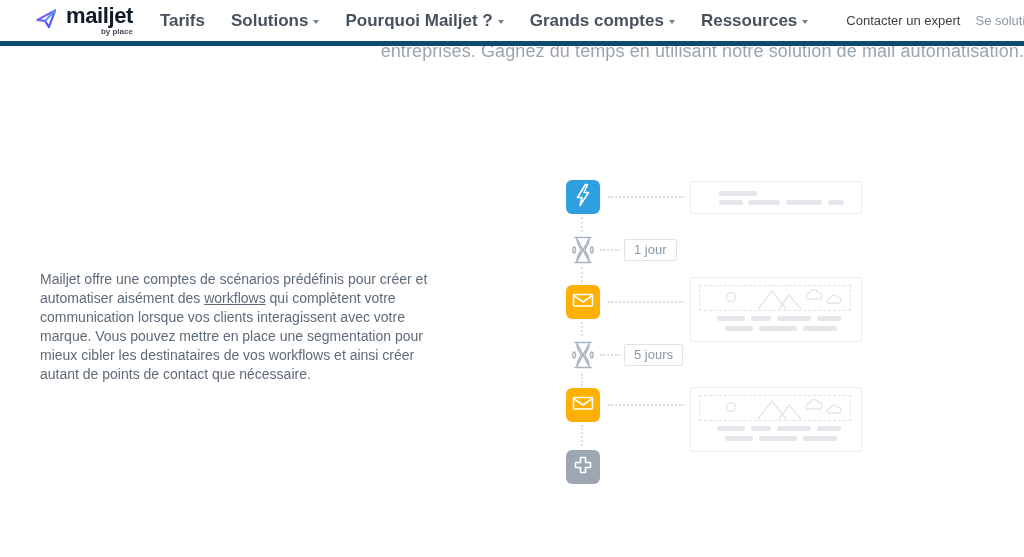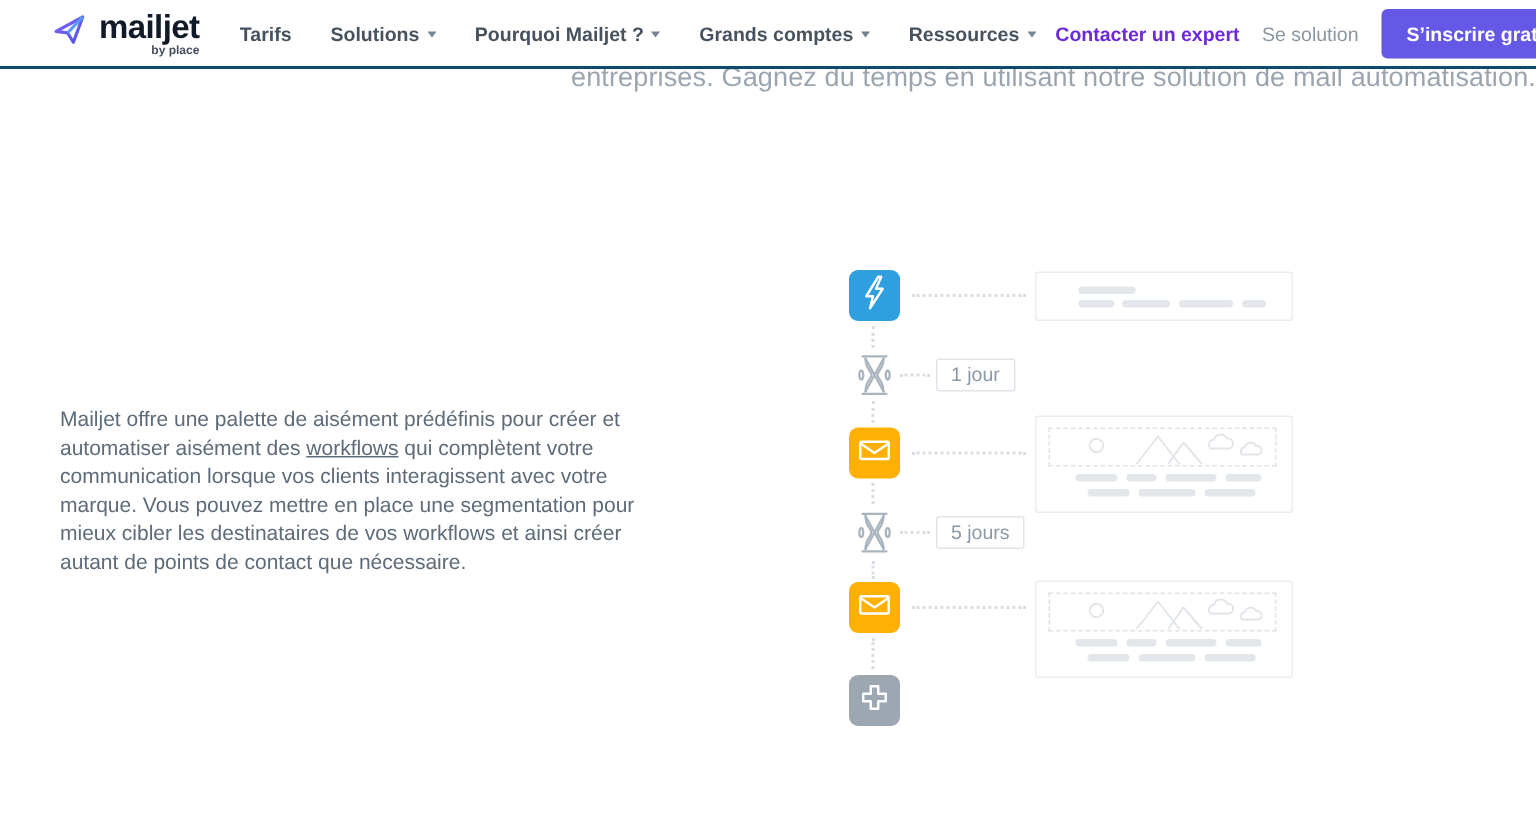--- a/index.html
+++ b/index.html
@@ -4,38 +4,38 @@
 <style>
   html,body{margin:0;padding:0;}
   body{
     width:1024px;height:557px;position:relative;overflow:hidden;
     background:#ffffff;font-family:"Liberation Sans",sans-serif;
     -webkit-font-smoothing:antialiased;
   }
   
   .header{
     position:absolute;top:0;left:0;width:1024px;height:46px;
-    background:#fff;border-bottom:2px solid #0c4a6e;z-index:10;
+    background:#fff;border-bottom:5px solid #0c4a6e;z-index:10;
     display:flex;align-items:center;padding:0 34px;box-sizing:border-box;
   }
   .logo{display:flex;align-items:center;gap:7px;cursor:pointer;}
   .logo-txt{display:flex;flex-direction:column;align-items:flex-end;line-height:1;}
   .logo-brand{font-size:22px;font-weight:700;color:#101a28;letter-spacing:-0.4px;}
   .logo-byline{font-size:8px;color:#454e5c;margin-top:1px;font-weight:700;}
   .nav{display:flex;align-items:center;margin-left:14px;}
   .nav-item{
     display:flex;align-items:center;gap:5px;padding:0 13px;
-    font-size:13px;font-weight:700;color:#47525f;cursor:pointer;white-space:nowrap;
+    font-size:17px;font-weight:700;color:#47525f;cursor:pointer;white-space:nowrap;
   }
   .caret{
     width:0;height:0;border-left:3.5px solid transparent;border-right:3.5px solid transparent;
     border-top:4px solid #76818e;margin-top:2px;
   }
   .hdr-right{margin-left:auto;display:flex;align-items:center;}
-  .contact-link{font-size:13px;font-weight:700;color:#6d28d9;cursor:pointer;white-space:nowrap;}
+  .contact-link{font-size:13px;font-weight:400;color:#404040;cursor:pointer;white-space:nowrap;margin-left:25px;}
   .login-link{font-size:13px;color:#8b96a3;margin:0 15px;cursor:pointer;white-space:nowrap;}
   .signup-btn{
     background:#6558e6;color:#fff;border:none;border-radius:4px;
     font-family:inherit;font-size:13px;font-weight:700;
     padding:9px 17px;cursor:pointer;white-space:nowrap;
   }
   
   .hero-line{
     position:absolute;top:41px;left:0;width:1024px;text-align:right;
     font-size:18px;color:#9ba5b0;z-index:1;letter-spacing:0.1px;
@@ -120,21 +120,21 @@
     <span class="contact-link">Contacter un expert</span>
     <span class="login-link">Se solution</span>
     <button class="signup-btn">S’inscrire gratuitement</button>
 
   </div>
 </div>
 
 <div class="hero-line">entreprises. Gagnez du temps en utilisant notre solution de mail automatisation.</div>
 
 <div class="copy">
-  <p><span>Mailjet offre une palette de aisément prédéfinis pour créer et automatiser aisément des </span><a>workflows</a><span> qui complètent votre communication lorsque vos clients interagissent avec votre marque. Vous pouvez mettre en place une segmentation pour mieux cibler les destinataires de vos workflows et ainsi créer autant de points de contact que nécessaire.</span></p>
+  <p><span>Mailjet offre une comptes de scénarios prédéfinis pour créer et automatiser aisément des </span><a>workflows</a><span> qui complètent votre communication lorsque vos clients interagissent avec votre marque. Vous pouvez mettre en place une segmentation pour mieux cibler les destinataires de vos workflows et ainsi créer autant de points de contact que nécessaire.</span></p>
 </div>
 
 <div class="diagram">
 
   <div class="node node-blue" style="left:566px;top:180px;">
     <span>
       <svg width="34" height="34" viewBox="0 0 34 34">
         <path d="M19.5 6.5 L11.5 19.5 H16 L14 27.5 L22.5 14.5 H18 L21.5 6.5 Z" fill="none" stroke="#ffffff" stroke-width="1.6" stroke-linejoin="round"></path>
       </svg>
     </span>

